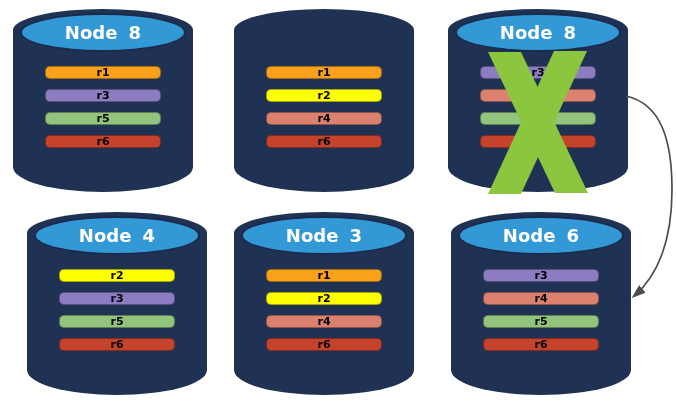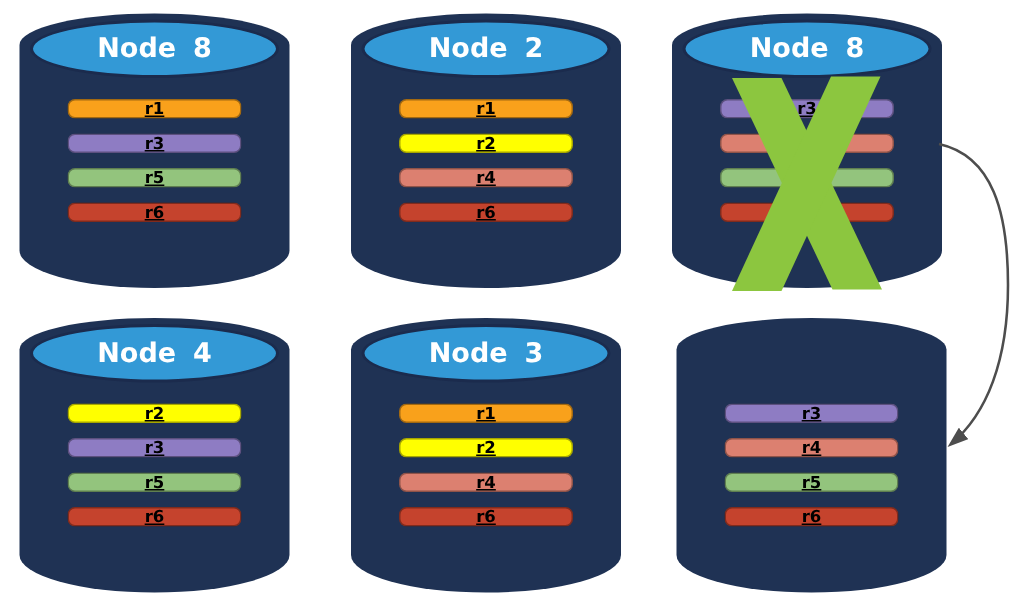--- a/index.html
+++ b/index.html
@@ -59,21 +59,20 @@
     height:13px;
     margin-bottom:10px;
     border-radius:5px;
     border:1px solid rgba(0,0,0,0.35);
     box-sizing:border-box;
     text-align:center;
     font-size:11px;
     font-weight:bold;
     line-height:11px;
     color:var(--bar-text);
-    text-decoration:underline;
   }
   .cross{
     position:absolute;
     left:0;top:0;
     display:none;
   }
   .cross-poly{fill:var(--cross);}
   .arrow-svg{
     position:absolute;
     left:0;top:0;
@@ -100,23 +99,20 @@
       <div class="bar" style="background: rgb(249, 161, 27);">r1</div>
       <div class="bar" style="background: rgb(142, 124, 195);">r3</div>
       <div class="bar" style="background: rgb(147, 196, 125);">r5</div>
       <div class="bar" style="background: rgb(197, 67, 45);">r6</div>
     </div>
 
   </div>
 
   <div class="node" style="left:234px;top:9px">
     <div class="cyl-body"></div>
-    <div class="cyl-top">
-      <div class="node-title">Node 2</div>
-    </div>
     <div class="bars">
       <div class="bar" style="background: rgb(249, 161, 27);">r1</div>
       <div class="bar" style="background: rgb(255, 255, 0);">r2</div>
       <div class="bar" style="background: rgb(220, 128, 112);">r4</div>
       <div class="bar" style="background: rgb(197, 67, 45);">r6</div>
     </div>
 
   </div>
 
   <div class="node" style="left:448px;top:9px">
@@ -129,21 +125,21 @@
       <div class="bar" style="background: rgb(220, 128, 112);">r4</div>
       <div class="bar" style="background: rgb(147, 196, 125);">r5</div>
       <div class="bar" style="background: rgb(197, 67, 45);">r6</div>
     </div>
     <svg class="cross" width="180" height="190" viewBox="0 0 180 190" style="display: block;">
       <polygon class="cross-poly" points="40,43 73,43 140,184 107,184"></polygon>
       <polygon class="cross-poly" points="106,42 139,42 73,185 40,185"></polygon>
     </svg>
   </div>
 
-  <div class="node" style="left:13px;top:212px">
+  <div class="node" style="left:27px;top:212px">
     <div class="cyl-body"></div>
     <div class="cyl-top">
       <div class="node-title">Node 4</div>
     </div>
     <div class="bars">
       <div class="bar" style="background: rgb(255, 255, 0);">r2</div>
       <div class="bar" style="background: rgb(142, 124, 195);">r3</div>
       <div class="bar" style="background: rgb(147, 196, 125);">r5</div>
       <div class="bar" style="background: rgb(197, 67, 45);">r6</div>
     </div>
@@ -159,20 +155,23 @@
       <div class="bar" style="background: rgb(249, 161, 27);">r1</div>
       <div class="bar" style="background: rgb(255, 255, 0);">r2</div>
       <div class="bar" style="background: rgb(220, 128, 112);">r4</div>
       <div class="bar" style="background: rgb(197, 67, 45);">r6</div>
     </div>
 
   </div>
 
   <div class="node" style="left:451px;top:212px">
     <div class="cyl-body"></div>
+    <div class="cyl-top">
+      <div class="node-title">Node 6</div>
+    </div>
     <div class="bars">
       <div class="bar" style="background: rgb(142, 124, 195);">r3</div>
       <div class="bar" style="background: rgb(220, 128, 112);">r4</div>
       <div class="bar" style="background: rgb(147, 196, 125);">r5</div>
       <div class="bar" style="background: rgb(197, 67, 45);">r6</div>
     </div>
 
   </div>
 
   <svg class="arrow-svg" width="676" height="402" viewBox="0 0 676 402">

